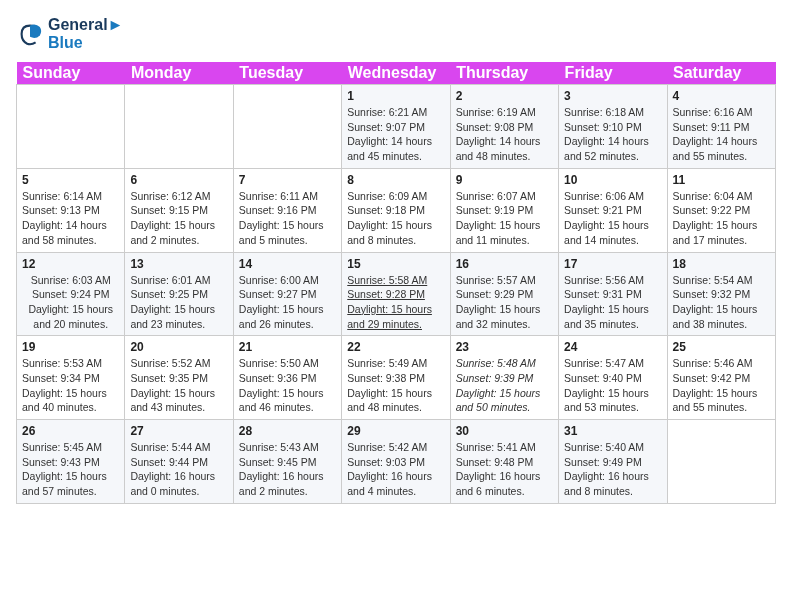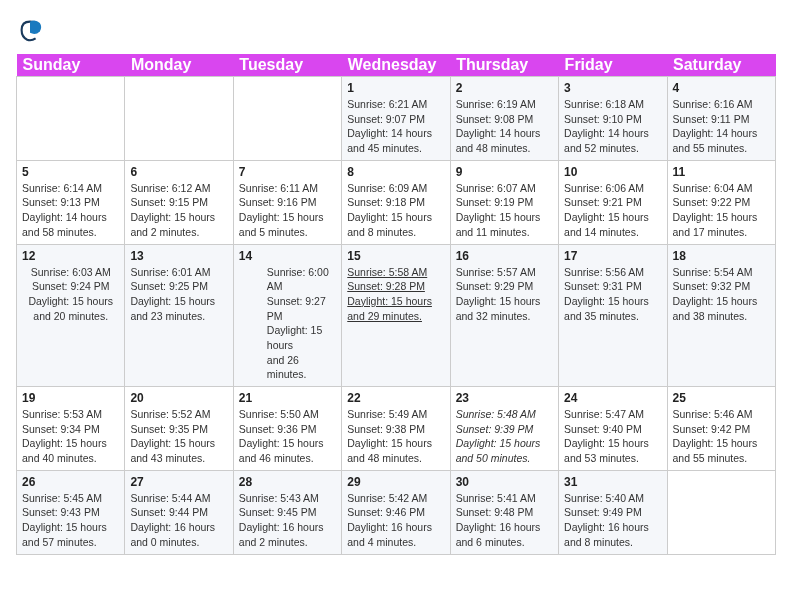--- a/index.html
+++ b/index.html
@@ -82,20 +82,24 @@
 </head>
 <body>
 
 <div class="header">
   <div class="logo">
     <svg class="logo-icon" viewBox="0 0 40 40" xmlns="http://www.w3.org/2000/svg">
       <path d="M8 20 Q8 8 20 8 Q32 8 32 20" fill="none" stroke="#1a3a5c" stroke-width="3"></path>
       <path d="M20 8 Q28 4 34 10 Q38 16 34 22 Q28 28 20 24" fill="#1a7abf"></path>
       <path d="M8 20 Q8 30 16 34 Q22 36 28 32" fill="none" stroke="#1a3a5c" stroke-width="3"></path>
     </svg>
+    <div>
+      <div style="font-size:16px;font-weight:bold;color:#1a3a5c;">General<span style="color:#1a7abf;">►</span></div>
+      <div style="font-size:16px;font-weight:bold;color:#1a7abf;">Blue</div>
+    </div>
   </div>
   <div class="title-block">
     <div class="month-title"></div>
     <div class="subtitle"></div>
   </div>
 </div>
 
 <table>
   <thead>
     <tr id="header-row">
@@ -203,21 +207,21 @@
         </td>
         <td>
           <div class="day-num">13</div>
           <div class="day-info" style="white-space: pre-line;">Sunrise: 6:01 AM
 Sunset: 9:25 PM
 Daylight: 15 hours
 and 23 minutes.</div>
         </td>
         <td>
           <div class="day-num">14</div>
-          <div class="day-info" style="white-space: pre-line; margin-left: 28px;">Sunrise: 6:00 AM
+          <div class="day-info" style="white-space: pre-line;">Sunrise: 6:00 AM
 Sunset: 9:27 PM
 Daylight: 15 hours
 and 26 minutes.</div>
         </td>
         <td>
           <div class="day-num">15</div>
           <div class="day-info" style="white-space: pre-line; text-decoration: underline;">Sunrise: 5:58 AM
 Sunset: 9:28 PM
 Daylight: 15 hours
 and 29 minutes.</div>
@@ -313,21 +317,21 @@
         <td>
           <div class="day-num">28</div>
           <div class="day-info" style="white-space: pre-line;">Sunrise: 5:43 AM
 Sunset: 9:45 PM
 Daylight: 16 hours
 and 2 minutes.</div>
         </td>
         <td>
           <div class="day-num">29</div>
           <div class="day-info" style="white-space: pre-line;">Sunrise: 5:42 AM
-Sunset: 9:46 PM
+Sunset: 9:03 PM
 Daylight: 16 hours
 and 4 minutes.</div>
         </td>
         <td>
           <div class="day-num">30</div>
           <div class="day-info" style="white-space: pre-line;">Sunrise: 5:41 AM
 Sunset: 9:48 PM
 Daylight: 16 hours
 and 6 minutes.</div>
         </td>

